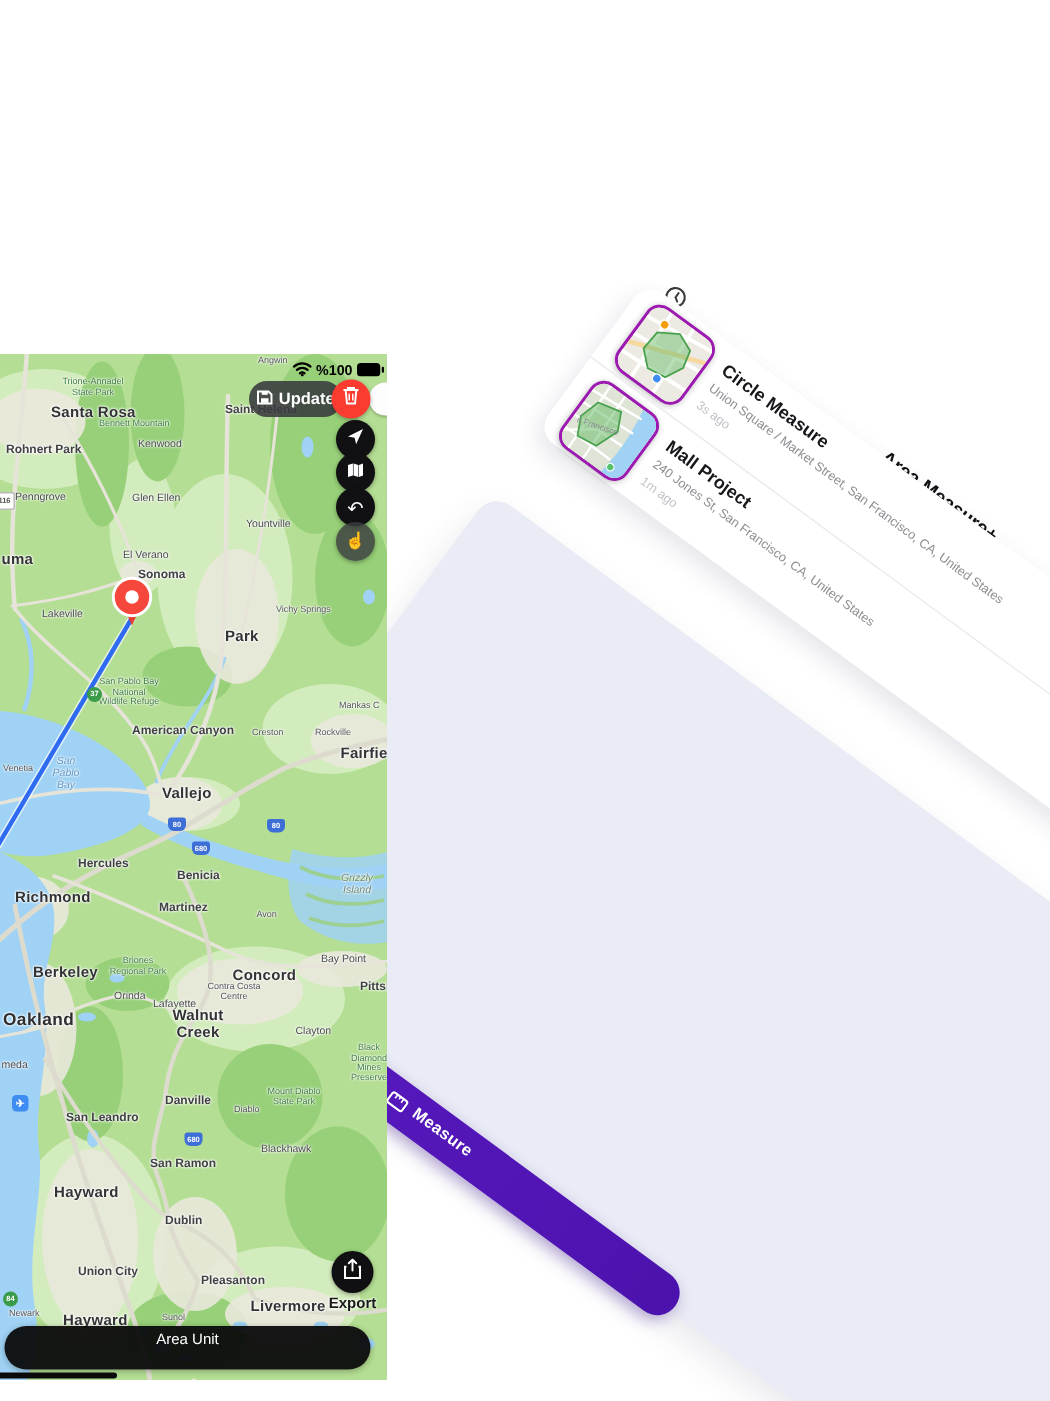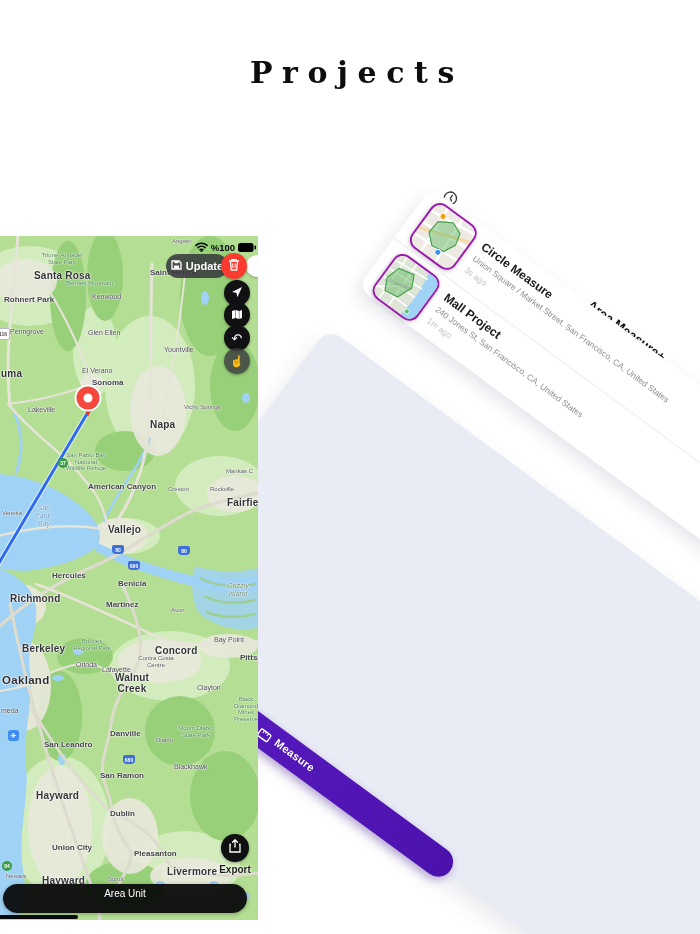--- a/index.html
+++ b/index.html
@@ -72,21 +72,20 @@
   .areaunit{position:absolute;left:3px;top:648px;width:244px;height:29px;border-radius:15px;
     background:rgba(8,8,10,.94);text-align:center;z-index:6;box-shadow:0 1px 4px rgba(0,0,0,.3);}
   .areaunit .l1{font-size:10px;color:#fff;margin-top:4px;}
   .areaunit .l2{font-size:10px;color:#eee;margin-top:19px;}
   .homebar{position:absolute;left:0px;top:679px;width:78px;height:3.5px;background:#0a0a0a;border-radius:0 2px 2px 0;z-index:7;}
 </style>
 </head>
 <body>
 
 <div class="page-title">
-  <div>Projects</div>
 </div>
 
 <div class="panel-wrap">
   <div class="history-btn">
     <span>
       <svg width="16" height="16" viewBox="0 0 16 16">
           <circle cx="8" cy="8" r="6.2" fill="none" stroke="#3a3a3e" stroke-width="1.4"></circle>
           <path d="M8 4.5 V8 L10.6 9.6" fill="none" stroke="#3a3a3e" stroke-width="1.3" stroke-linecap="round"></path>
         </svg>
     </span>
@@ -244,21 +243,21 @@
       <span class="ml town" style="left: 92px; top: 57px;">Kenwood</span>
       <span class="ml town" style="left: 10px; top: 92px;">Penngrove</span>
       <span class="ml town" style="left: 88px; top: 93px;">Glen Ellen</span>
       <span class="ml city" style="left: 150px; top: 33px;">Saint Helena</span>
       <span class="ml small" style="left: 172px; top: 2px;">Angwin</span>
       <span class="ml town" style="left: 164px; top: 110px;">Yountville</span>
       <span class="ml town" style="left: 82px; top: 131px;">El Verano</span>
       <span class="ml city" style="left: 92px; top: 143px;">Sonoma</span>
       <span class="ml town" style="left: 28px; top: 170px;">Lakeville</span>
       <span class="ml city-lg" style="left: 1px; top: 132px;">uma</span>
-      <span class="ml city-lg" style="left: 150px; top: 183px;">Napa</span>
+      <span class="ml city-lg" style="left: 150px; top: 183px;">Park</span>
       <span class="ml small" style="left: 184px; top: 168px;">Vichy Springs</span>
       <span class="ml park ctr" style="left: 86px; top: 216px;">San Pablo Bay
 National
 Wildlife Refuge</span>
       <span class="ml city" style="left: 88px; top: 247px;">American Canyon</span>
       <span class="ml small" style="left: 168px; top: 250px;">Creston</span>
       <span class="ml small" style="left: 210px; top: 250px;">Rockville</span>
       <span class="ml small" style="left: 226px; top: 232px;">Mankas C</span>
       <span class="ml city-lg" style="left: 227px; top: 261px;">Fairfield</span>
       <span class="ml water ctr" style="left: 44px; top: 268px;">San

